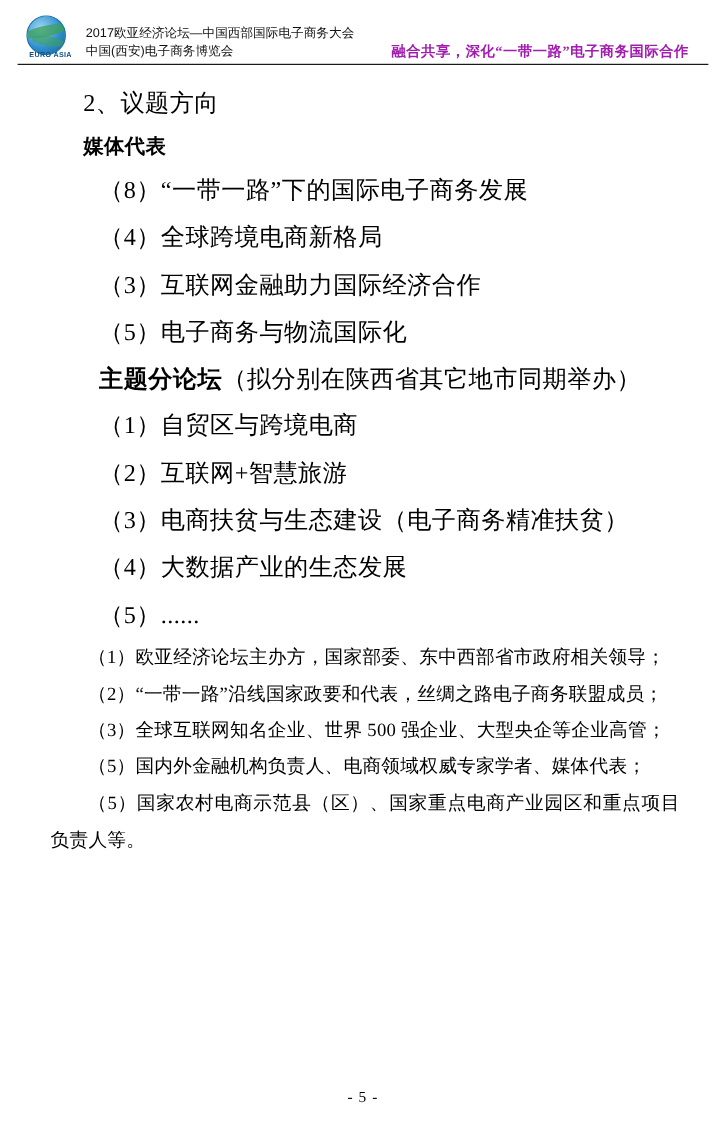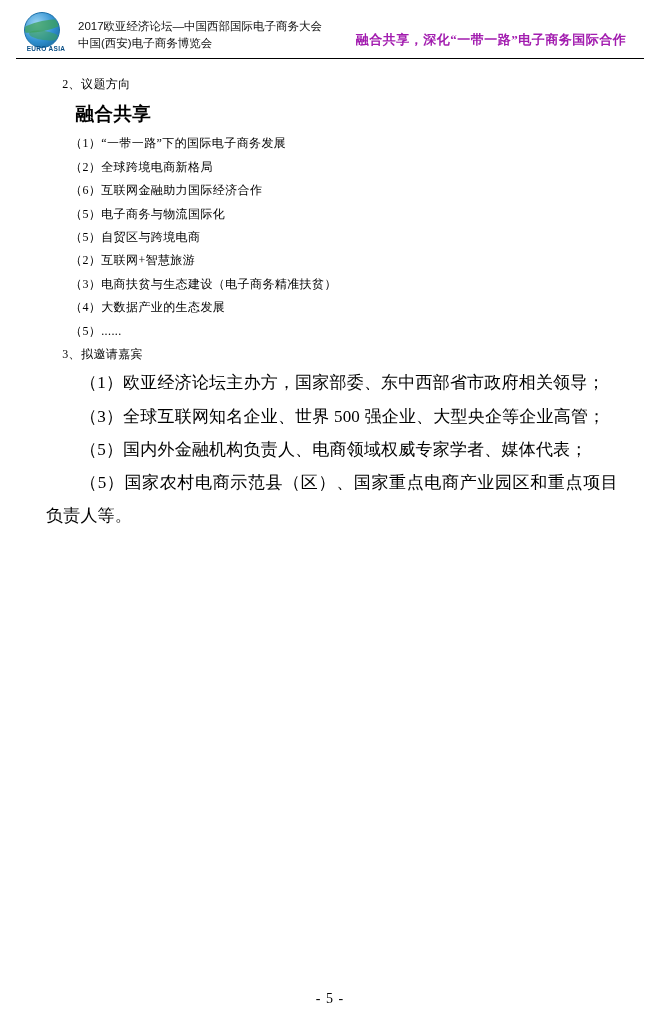--- a/index.html
+++ b/index.html
@@ -22,21 +22,21 @@
     box-sizing: border-box;
   }
 
   
   .header {
     position: relative;
     height: 56px;
     padding: 10px 18px 0 18px;
     box-sizing: border-box;
     display: flex;
-    align-items: center;
+    align-items: flex-end;
   }
   .logo {
     width: 56px;
     height: 42px;
     flex: 0 0 56px;
     position: relative;
     margin-right: 4px;
   }
   .logo .globe {
     position: absolute;
@@ -111,21 +111,21 @@
     background: #000000;
     margin: 2px 16px 0 16px;
   }
 
   
   .content {
     padding: 14px 42px 0 46px;
     box-sizing: border-box;
   }
   .line {
-    font-size: 12px;
+    font-size: 22px;
     line-height: 1.95;
     letter-spacing: 0.4px;
     white-space: nowrap;
   }
   .indent1 { text-indent: 2em; }
   .indent-head { text-indent: 1.35em; }
   .bold { font-weight: bold; }
   .sub-head {
     font-size: 18.5px;
     line-height: 1.95;
@@ -170,37 +170,38 @@
       <div>中国(西安)电子商务博览会</div>
     </div>
     <div class="header-slogan">融合共享，深化“一带一路”电子商务国际合作</div>
   </div>
   <div class="header-rule"></div>
 
   <div class="content">
 
     <div class="line indent-head">2、议题方向</div>
 
-    <div class="sub-head">融合共享</div>
-
-    <div class="line indent1">（1）“一带一路”下的国际电子商务发展</div>
-    <div class="line indent1">（2）全球跨境电商新格局</div>
-    <div class="line indent1">（6）互联网金融助力国际经济合作</div>
+    <div class="sub-head">媒体代表</div>
+
+    <div class="line indent1">（8）“一带一路”下的国际电子商务发展</div>
+    <div class="line indent1">（4）全球跨境电商新格局</div>
+    <div class="line indent1">（3）互联网金融助力国际经济合作</div>
     <div class="line indent1">（5）电子商务与物流国际化</div>
 
-
-    <div class="line indent1">（5）自贸区与跨境电商</div>
+    <div class="line indent1"><span class="bold">主题分论坛</span><span>（拟分别在陕西省其它地市同期举办）</span></div>
+
+    <div class="line indent1">（1）自贸区与跨境电商</div>
     <div class="line indent1">（2）互联网+智慧旅游</div>
     <div class="line indent1">（3）电商扶贫与生态建设（电子商务精准扶贫）</div>
     <div class="line indent1">（4）大数据产业的生态发展</div>
     <div class="line indent1">（5）......</div>
 
-    <div class="line indent-head">3、拟邀请嘉宾</div>
 
     <div class="para">（1）欧亚经济论坛主办方，国家部委、东中西部省市政府相关领导；</div>
+    <div class="para">（2）“一带一路”沿线国家政要和代表，丝绸之路电子商务联盟成员；</div>
     <div class="para">（3）全球互联网知名企业、世界 500 强企业、大型央企等企业高管；</div>
     <div class="para">（5）国内外金融机构负责人、电商领域权威专家学者、媒体代表；</div>
     <div class="para">（5）国家农村电商示范县（区）、国家重点电商产业园区和重点项目负责人等。</div>
 
   </div>
 
   <div class="footer">- 5 -</div>
 </div>
 
 </body></html>

